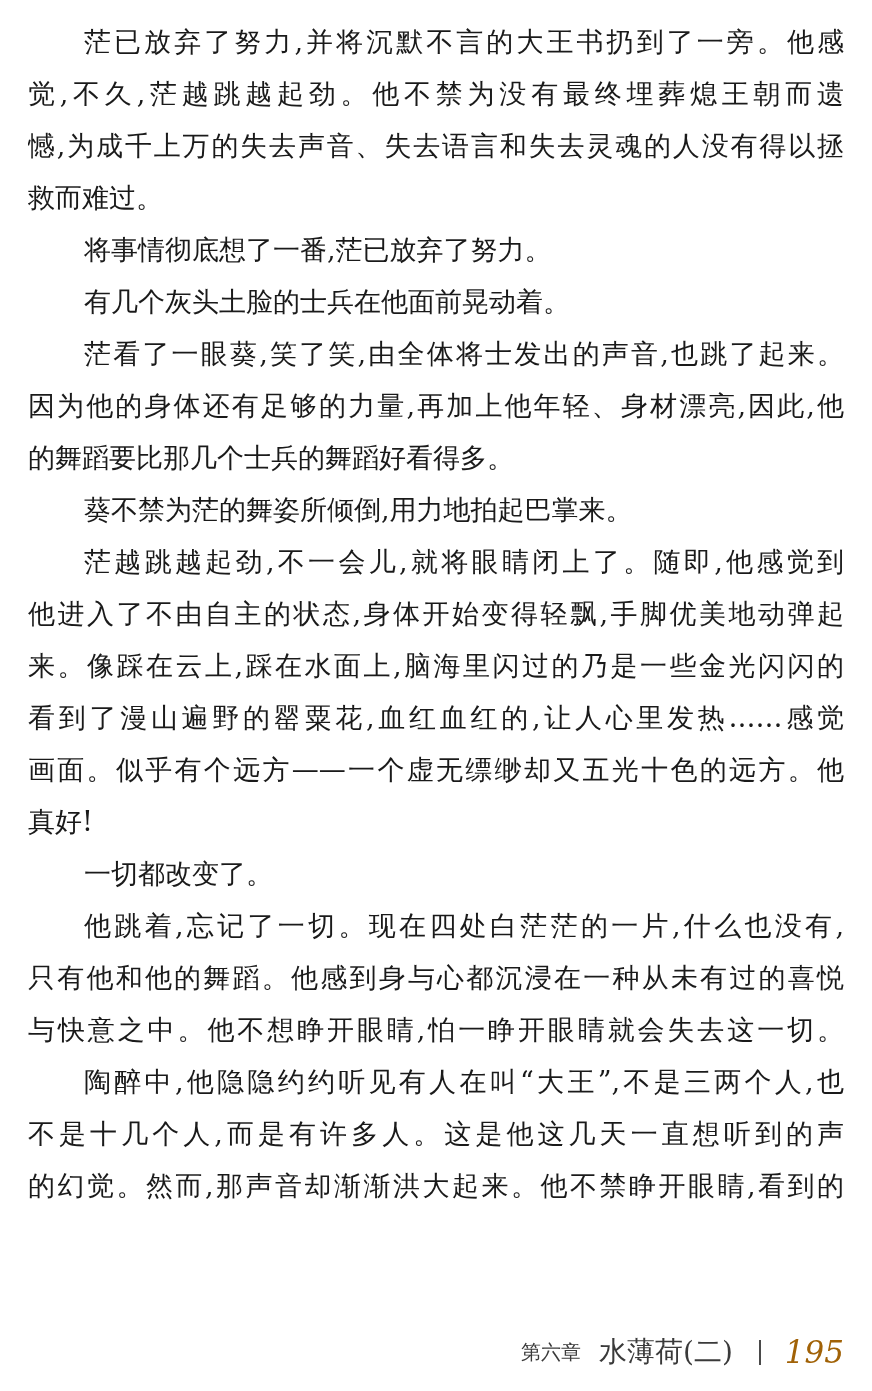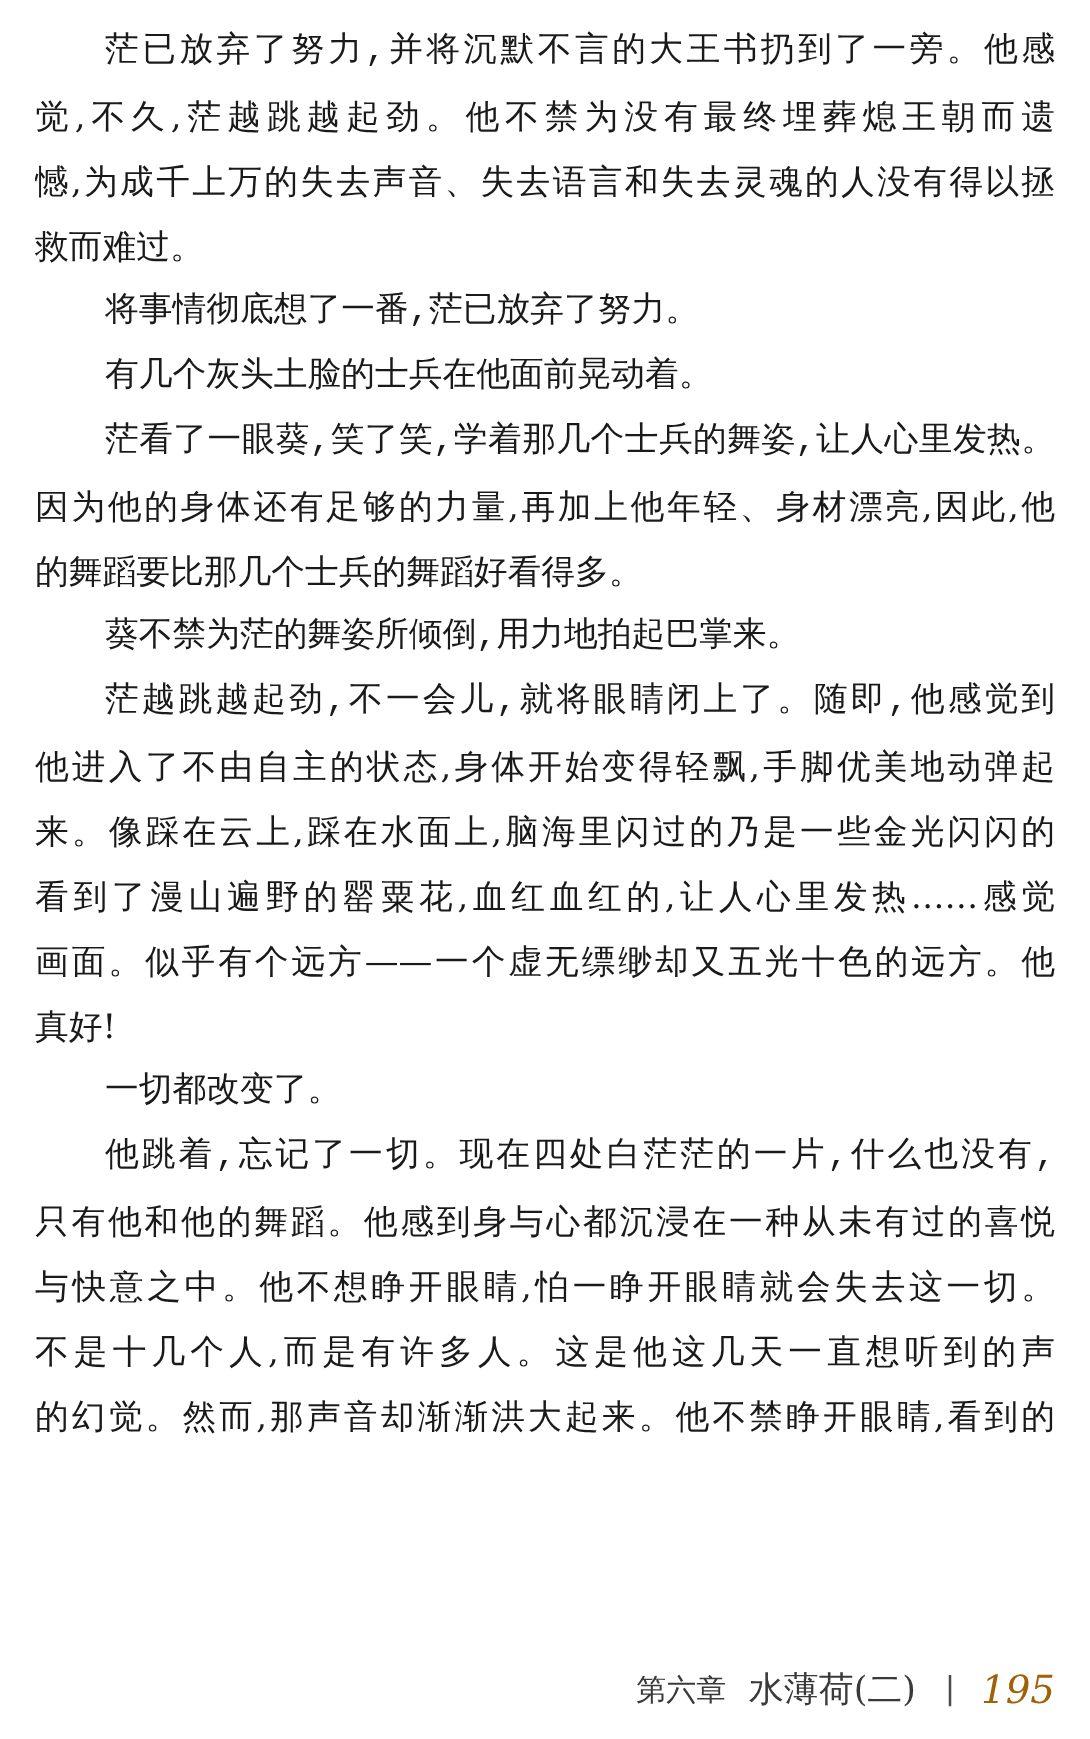--- a/index.html
+++ b/index.html
@@ -31,33 +31,32 @@
     line-height: 52px;
     height: 52px;
     overflow: hidden;
   }
   .line.just {
     text-align: justify;
     text-align-last: justify;
   }
   .line.indent {
     padding-left: 56px;
-    font-family: Liberation Mono, monospace;
   }
   .footer {
     position: absolute;
     top: 1332px;
     right: 28px;
     height: 40px;
     display: flex;
     align-items: center;
     color: #3a3a3a;
   }
   .footer .chapter {
-    font-size: 24px;
+    font-size: 20px;
     margin-right: 18px;
   }
   .footer .section {
     font-size: 28px;
     margin-right: 26px;
   }
   .footer .sep {
     width: 2px;
     height: 25px;
     background: #4a4a4a;
@@ -86,21 +85,21 @@
 
     <div>
       <div class="line indent">将事情彻底想了一番,茫已放弃了努力。</div>
     </div>
 
     <div>
       <div class="line indent">有几个灰头土脸的士兵在他面前晃动着。</div>
     </div>
 
     <div>
-      <div class="line indent just">茫看了一眼葵,笑了笑,学着那几个士兵的舞姿,让人心里发热。</div>
+      <div class="line indent just">茫看了一眼葵,笑了笑,由全体将士发出的声音,也跳了起来。</div>
       <div class="line just">因为他的身体还有足够的力量,再加上他年轻、身材漂亮,因此,他</div>
       <div class="line">的舞蹈要比那几个士兵的舞蹈好看得多。</div>
     </div>
 
     <div>
       <div class="line indent">葵不禁为茫的舞姿所倾倒,用力地拍起巴掌来。</div>
     </div>
 
     <div>
       <div class="line indent just">茫越跳越起劲,不一会儿,就将眼睛闭上了。随即,他感觉到</div>
@@ -115,20 +114,21 @@
       <div class="line indent">一切都改变了。</div>
     </div>
 
     <div>
       <div class="line indent just">他跳着,忘记了一切。现在四处白茫茫的一片,什么也没有,</div>
       <div class="line just">只有他和他的舞蹈。他感到身与心都沉浸在一种从未有过的喜悦</div>
       <div class="line just">与快意之中。他不想睁开眼睛,怕一睁开眼睛就会失去这一切。</div>
     </div>
 
     <div>
+      <div class="line indent just">陶醉中,他隐隐约约听见有人在叫“大王”,不是三两个人,也</div>
       <div class="line just">不是十几个人,而是有许多人。这是他这几天一直想听到的声</div>
       <div class="line just">的幻觉。然而,那声音却渐渐洪大起来。他不禁睁开眼睛,看到的</div>
     </div>
 
   </div>
 
   <div class="footer">
     <span class="chapter">第六章</span>
     <span class="section">水薄荷(二)</span>
     <span class="sep"></span>

